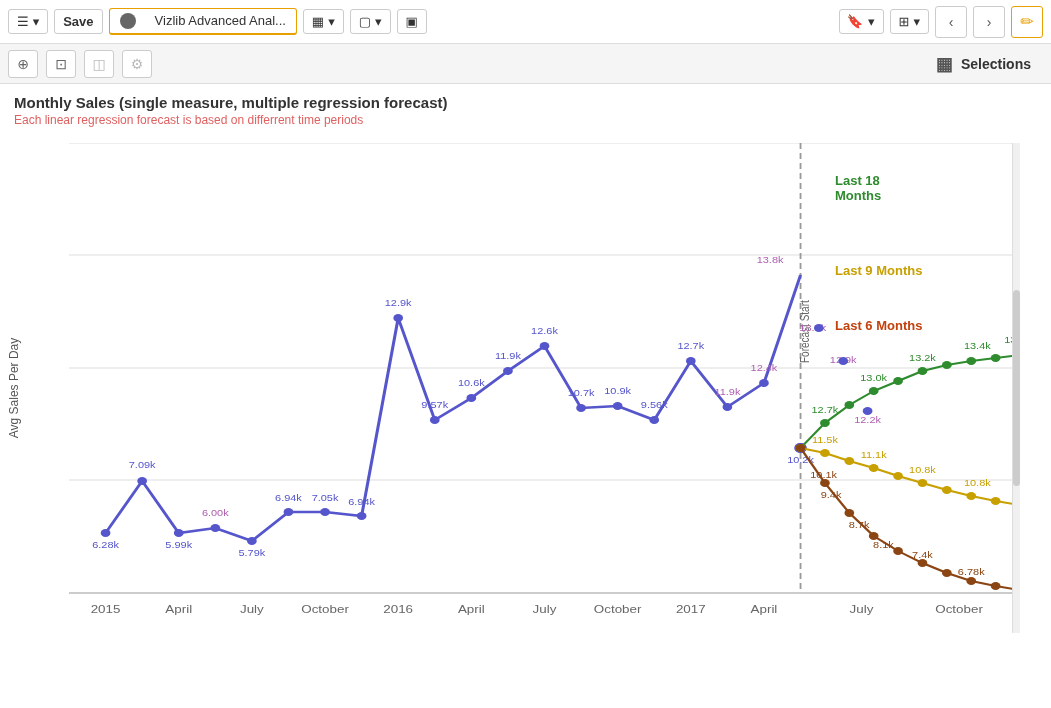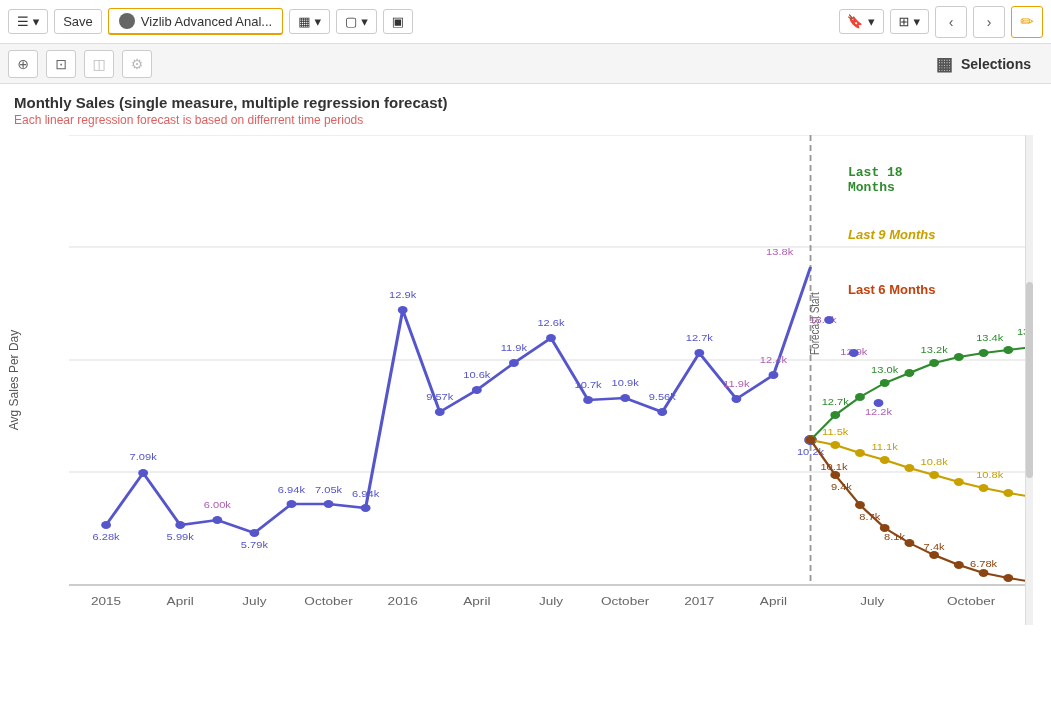--- a/index.html
+++ b/index.html
@@ -8,23 +8,23 @@
     
     .toolbar {
       display: flex; align-items: center; height: 44px; border-bottom: 1px solid #ddd;
       padding: 0 8px; gap: 6px; background: #fff;
     }
     .toolbar-btn {
       display: flex; align-items: center; gap: 4px; padding: 4px 8px;
       border: 1px solid #ccc; border-radius: 3px; background: #fff;
       cursor: pointer; font-size: 13px; color: #333;
     }
-    .toolbar-btn.save { font-weight: normal; justify-content: center; }
+    .toolbar-btn.save { font-weight: bold; justify-content: center; }
     .toolbar-brand {
-      display: flex; align-items: center; gap: 6px; padding: 4px 10px;
+      display: flex; align-items: flex-start; gap: 19px; padding: 4px 10px;
       border: 1px solid #e8a000; border-radius: 3px; font-size: 13px; color: #333;
       border-bottom: 2px solid #e8a000;
     }
     .toolbar-brand-dot {
       width: 16px; height: 16px; border-radius: 50%; background: #666;
     }
     .toolbar-spacer { flex: 1; }
     .toolbar-icon-btn {
       display: flex; align-items: center; justify-content: center;
       width: 32px; height: 32px; border: 1px solid #ccc; border-radius: 3px;
@@ -51,49 +51,49 @@
     .sub-toolbar-spacer { flex: 1; }
     .selections-area {
       display: flex; align-items: center; gap: 8px; padding: 0 12px;
       font-size: 14px; color: #333; font-weight: bold;
     }
     .selections-icon { font-size: 18px; color: #555; }
 
     
     .chart-container {
       position: relative; width: 1051px; height: 624px; background: #fff;
-      padding: 10px 4px 0 0;
+      padding: 10px 17px 0 0;
     }
     .chart-title {
       font-size: 15px; font-weight: bold; color: #333;
       margin-left: 14px; margin-bottom: 2px;
     }
     .chart-subtitle {
-      font-size: 12px; color: #e06060; margin-left: 14px; margin-bottom: 8px;
+      font-size: 12px; color: #e06060; margin-left: 14px; margin-bottom: 16px;
     }
     .y-axis-label {
       position: absolute; left: -50px; top: 50%; transform: translateY(-50%) rotate(-90deg);
       font-size: 12px; color: #555; white-space: nowrap;
     }
     .x-axis-label {
       text-align: center; font-size: 12px; color: #555; margin-top: 4px;
     }
     svg.chart-svg {
       width: 100%; height: 100%;
     }
     .legend-area {
       position: absolute; right: 0; top: 30px; width: 185px;
     }
     .legend-item {
       margin-bottom: 18px;
     }
     .legend-label {
       font-size: 13px; font-weight: bold;
     }
-    .legend-last18 { color: #2e8b2e; font-family: Liberation Mono, monospace; }
+    .legend-last18 { color: #2e8b2e; }
     .legend-last9 { color: #c8a000; }
     .legend-last6 { color: #c2410c; }
 
     
     .right-scrollbar {
       position: absolute; right: 0; top: 0; width: 8px; height: 100%;
       background: #f0f0f0; border-left: 1px solid #ddd;
     }
     .right-scrollbar-thumb {
       position: absolute; top: 30%; width: 100%; height: 40%;
@@ -377,21 +377,21 @@
         <text x="608" y="335" text-anchor="start" font-size="9" fill="#8b4513">10.1k</text>
       </svg>
 
       
     </div>
 
     <div class="legend-area">
       <div class="legend-item">
         <div class="legend-label legend-last18">Last 18<br>Months</div>
       </div>
-      <div class="legend-item" style="margin-top:32px;font-style:italic;">
+      <div class="legend-item" style="margin-top:60px;">
         <div class="legend-label legend-last9">Last 9 Months</div>
       </div>
       <div class="legend-item" style="margin-top:40px;">
         <div class="legend-label legend-last6">Last 6 Months</div>
       </div>
     </div>
 
     <div class="right-scrollbar">
       <div class="right-scrollbar-thumb"></div>
     </div>

